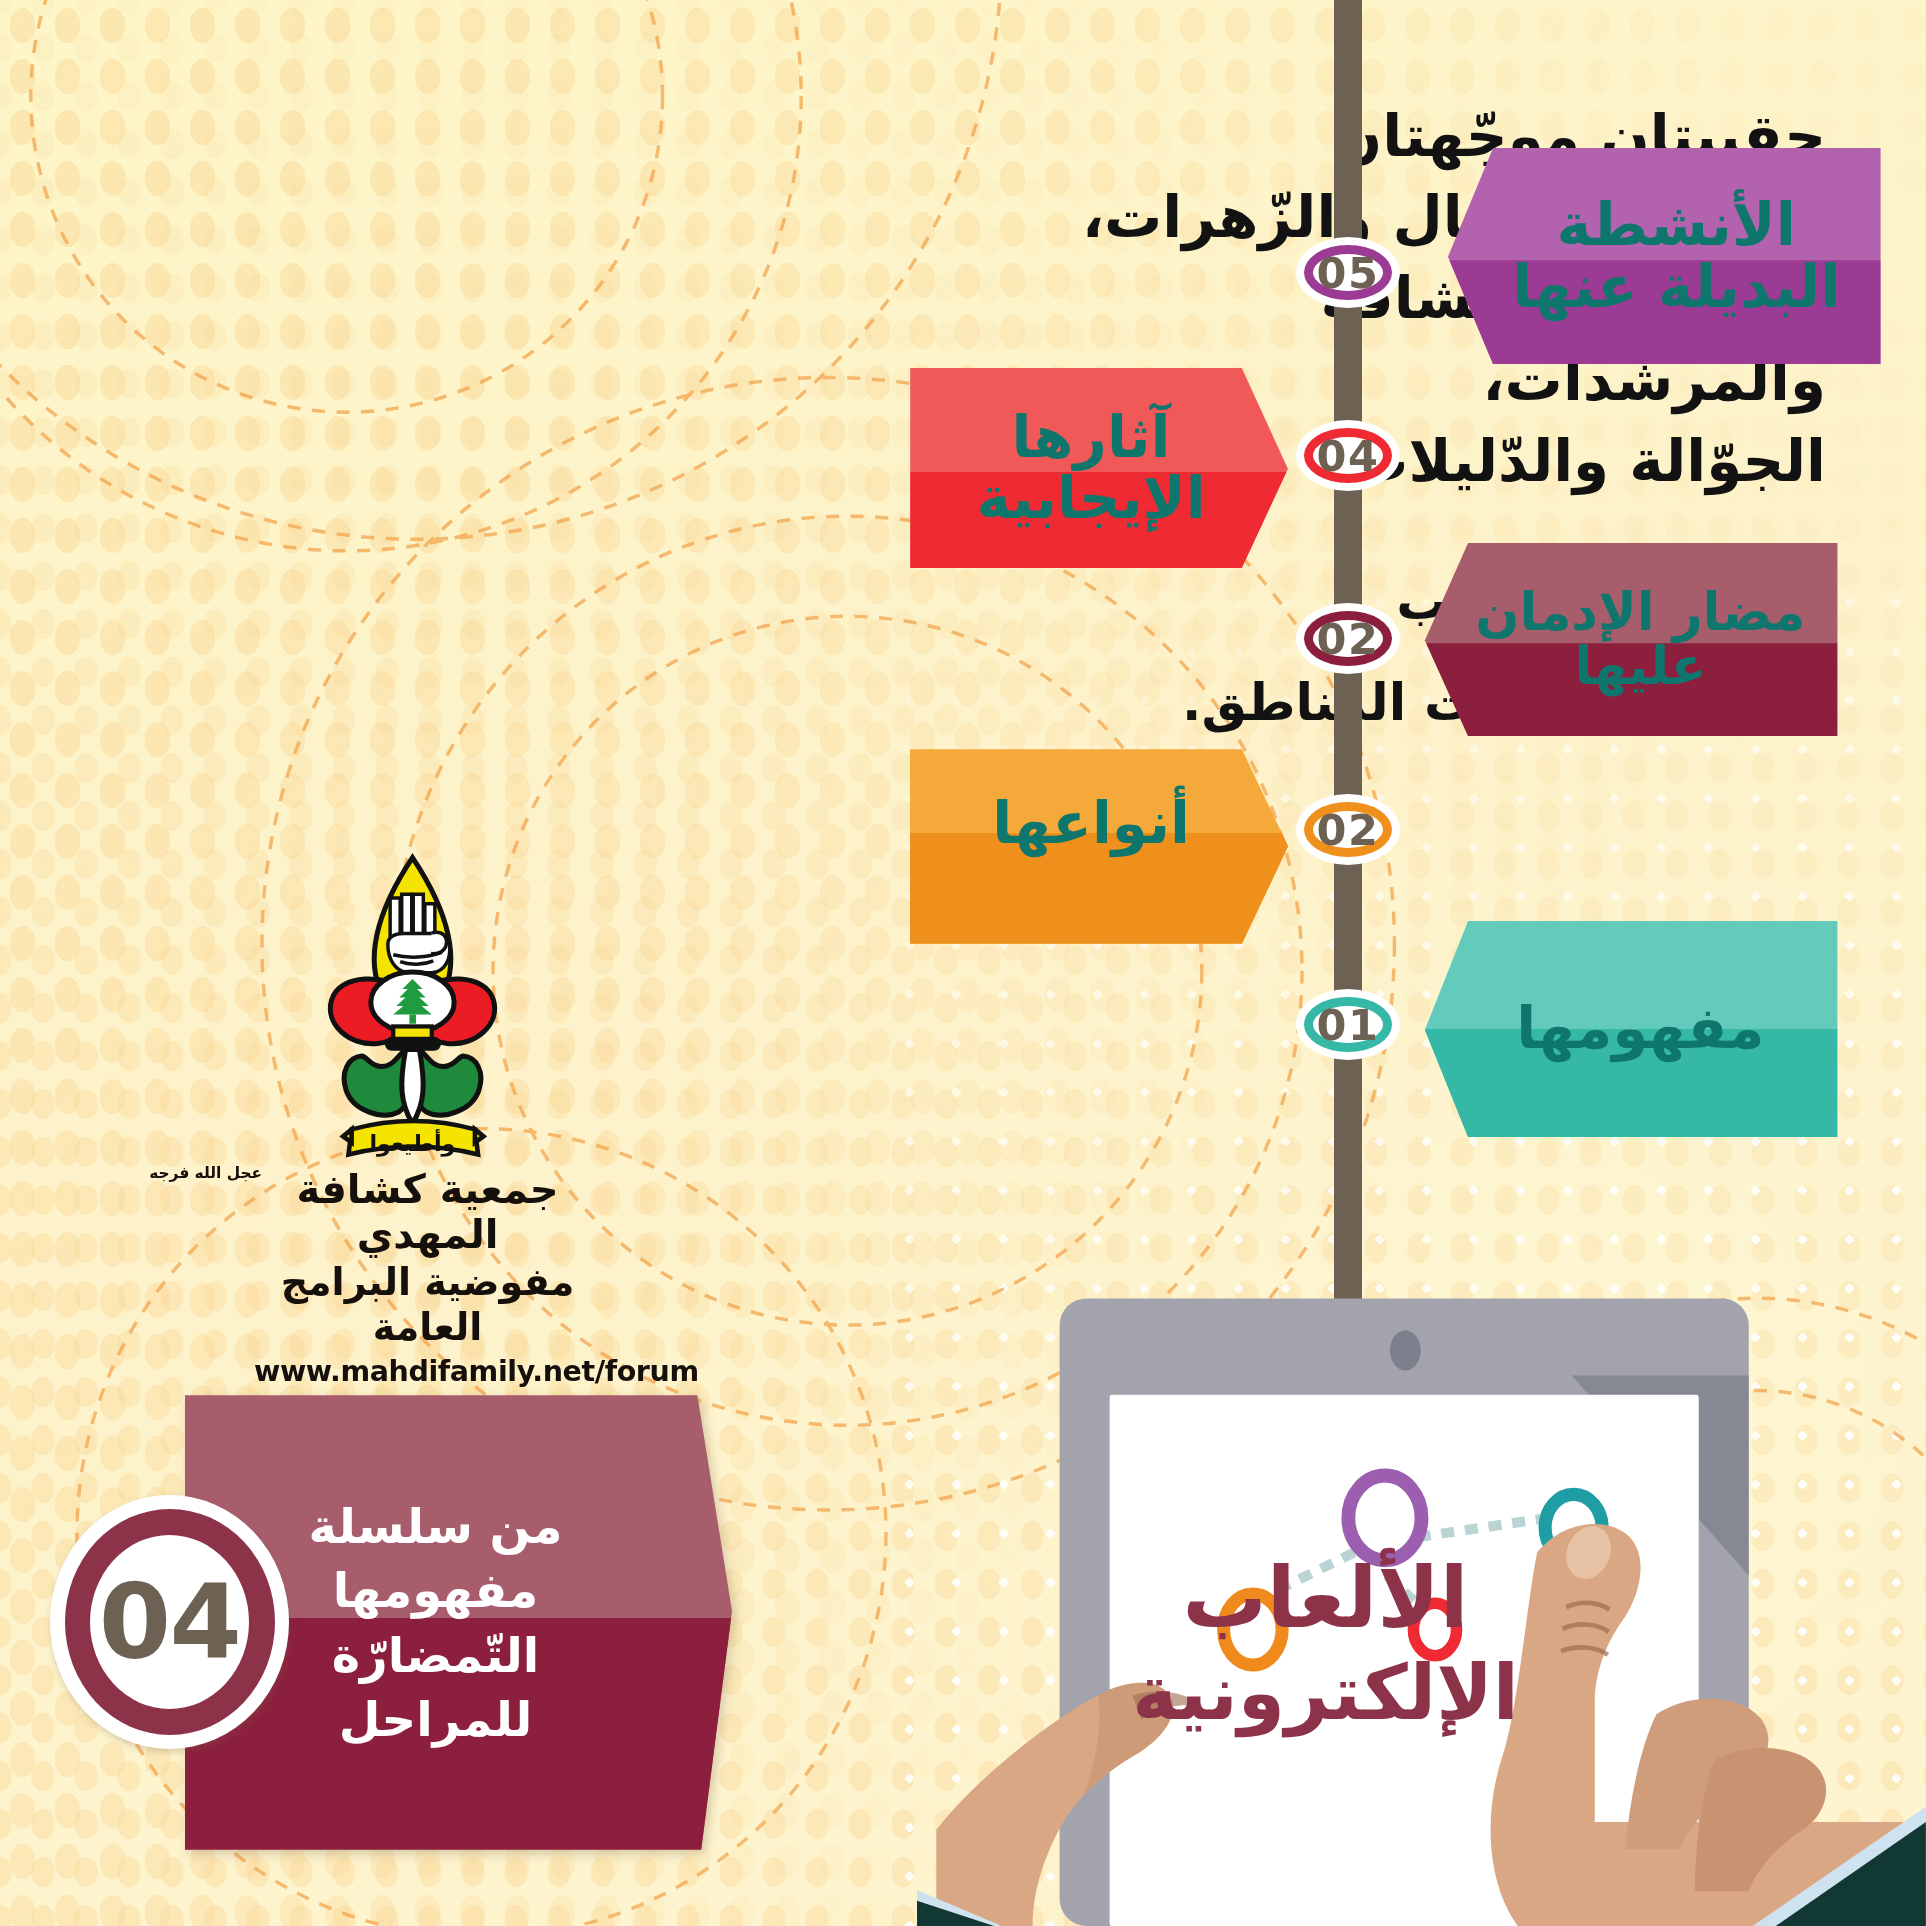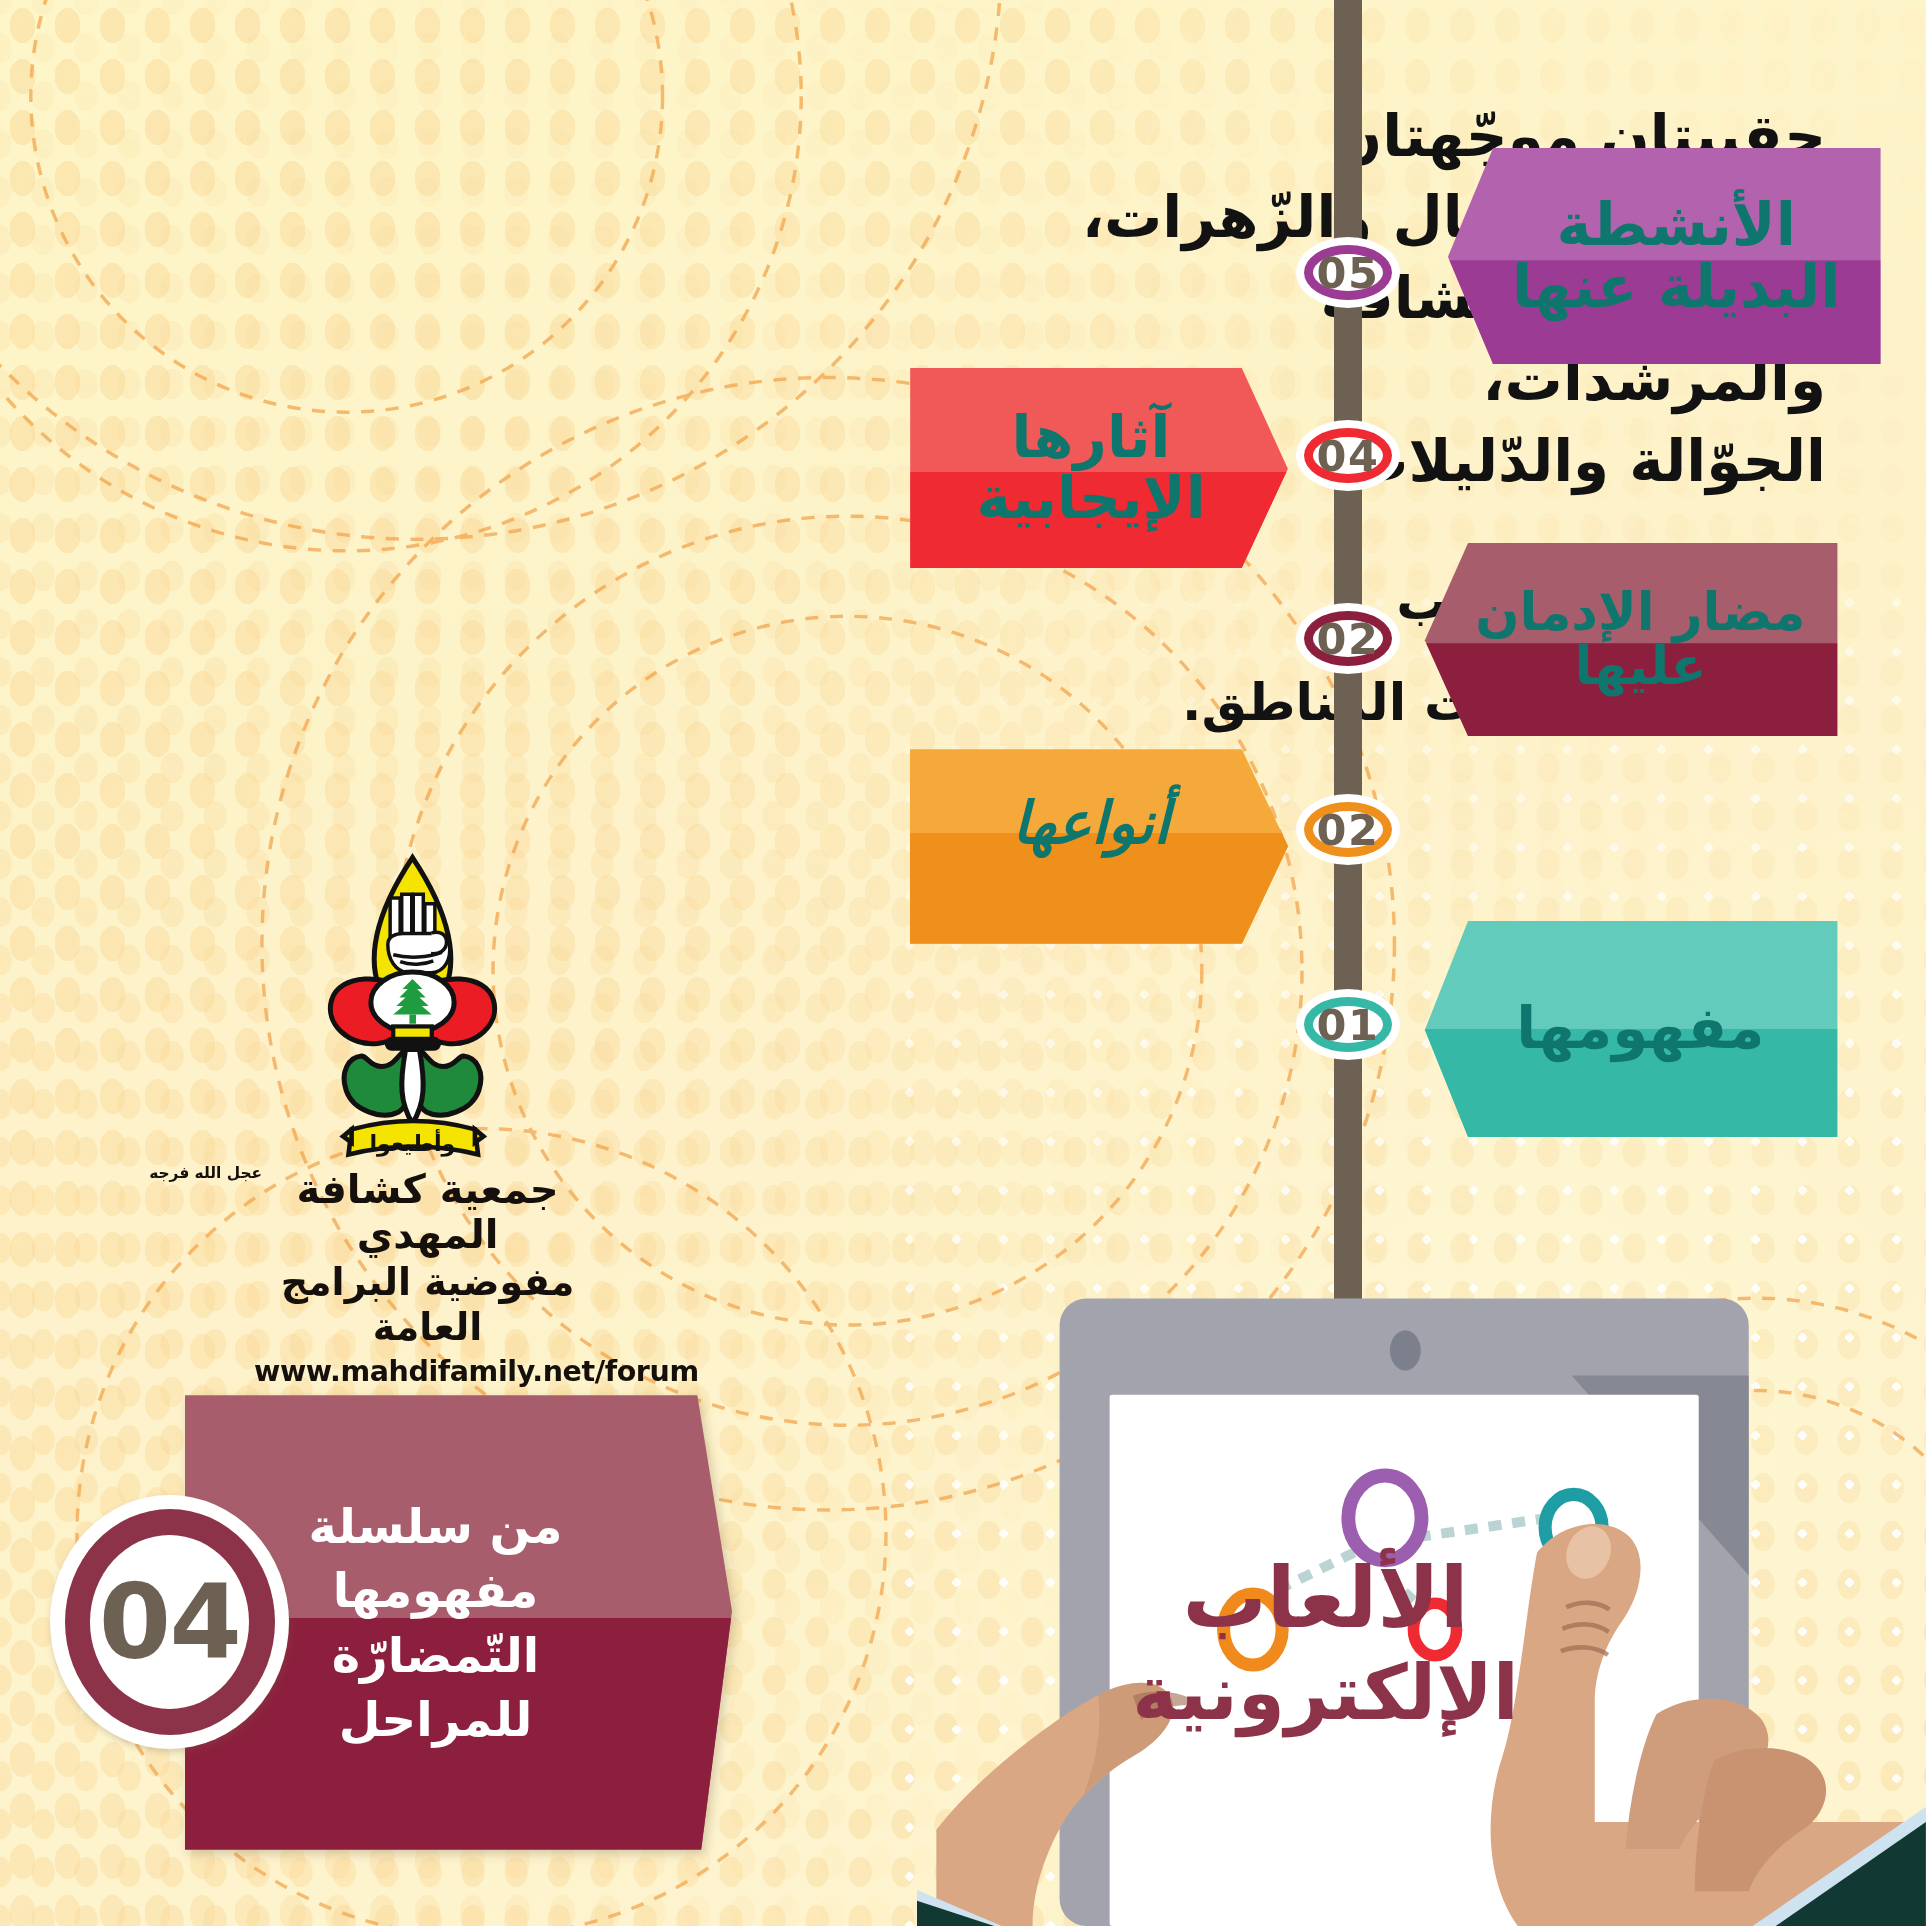--- a/index.html
+++ b/index.html
@@ -276,21 +276,21 @@
   <div class="node" style="left:1296px;top:603px;background:#ffffff;">
     <div class="ring" style="background:#8d1f3e"></div>
     <div class="ring" style="inset:17px;background:#ffffff"></div>
     <span class="num">02</span>
   </div>
 
   <svg style="position:absolute;left:910px;top:749px;width:385px;height:195px" viewBox="0 0 1000 505">
     <path d="M0 0 H862 L982 252 L862 505 H0 Z" fill="#f4a93a"></path>
     <path d="M0 0 H862 L982 252 L862 505 H0 Z" fill="#ef8f1c" clip-path="inset(43% 0 0 0)"></path>
   </svg>
-  <div class="banner" style="left:910px;top:749px;width:362px;height:150px;font-size:58px;filter:none;font-style:italic;">
+  <div class="banner" style="left:910px;top:749px;width:362px;height:150px;font-size:58px;filter:none;">
     <span class="ln top">أنواعها</span>
   </div>
   <div class="node" style="left:1296px;top:794px;background:#ffffff;">
     <div class="ring" style="background:#ef8f1c"></div>
     <div class="ring" style="inset:17px;background:#ffffff"></div>
     <span class="num">02</span>
   </div>
 
   <svg style="position:absolute;left:1421px;top:921px;width:428px;height:216px" viewBox="0 0 1110 560">
     <path d="M122 0 H1080 V560 H122 L10 282 Z" fill="#63cbbb"></path>

